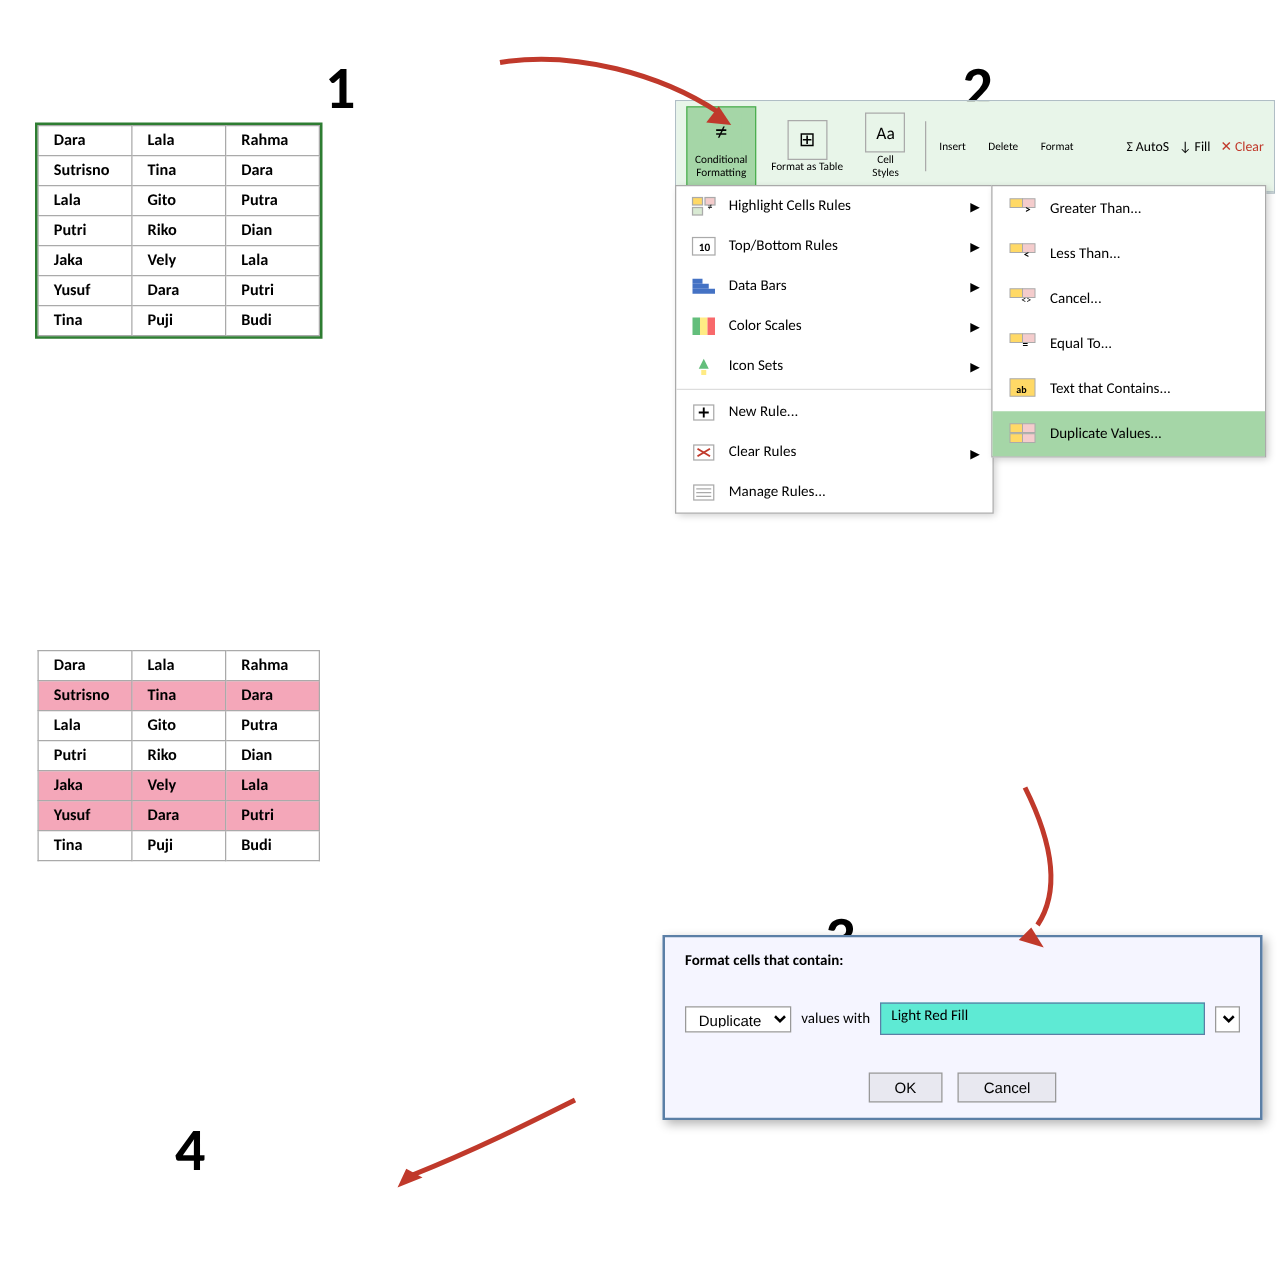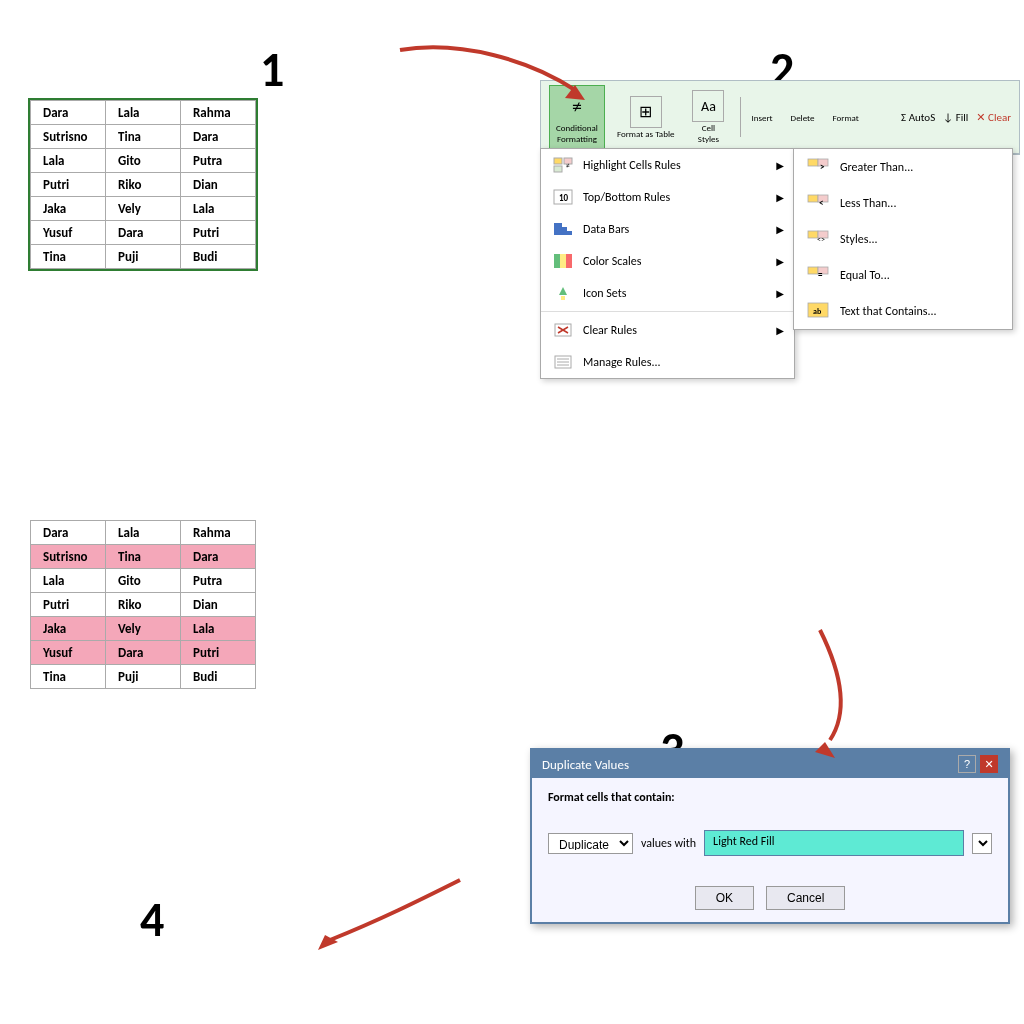--- a/index.html
+++ b/index.html
@@ -498,20 +498,30 @@
       </svg>
     </div>
     <span>Icon Sets</span>
     <span class="menu-item-arrow">▶</span>
   </div>
   <hr class="menu-divider">
   <div class="menu-item">
     <div class="menu-item-icon">
       <svg width="20" height="16" viewBox="0 0 20 16">
         <rect x="2" y="2" width="16" height="12" fill="#fff" stroke="#aaa" stroke-width="1"></rect>
+        <line x1="6" y1="8" x2="14" y2="8" stroke="#000" stroke-width="1.5"></line>
+        <line x1="10" y1="4" x2="10" y2="12" stroke="#000" stroke-width="1.5"></line>
+      </svg>
+    </div>
+    <span>New Rule...</span>
+  </div>
+  <div class="menu-item">
+    <div class="menu-item-icon">
+      <svg width="20" height="16" viewBox="0 0 20 16">
+        <rect x="2" y="2" width="16" height="12" fill="#fff" stroke="#aaa" stroke-width="1"></rect>
         <line x1="5" y1="5" x2="15" y2="11" stroke="#c0392b" stroke-width="1.5"></line>
         <line x1="15" y1="5" x2="5" y2="11" stroke="#c0392b" stroke-width="1.5"></line>
       </svg>
     </div>
     <span>Clear Rules</span>
     <span class="menu-item-arrow">▶</span>
   </div>
   <div class="menu-item">
     <div class="menu-item-icon">
       <svg width="20" height="16" viewBox="0 0 20 16">
@@ -550,21 +560,21 @@
   </div>
 
   <div class="submenu-item">
     <div class="submenu-icon">
       <svg viewBox="0 0 22 18">
           <rect x="1" y="1" width="10" height="7" fill="#ffd966" stroke="#aaa" stroke-width="0.8"></rect>
           <rect x="11" y="1" width="10" height="7" fill="#f4cccc" stroke="#aaa" stroke-width="0.8"></rect>
           <text x="10" y="12" font-size="8">&lt;&gt;</text>
         </svg>
     </div>
-    <span>Styles...</span>
+    <span>Cancel...</span>
   </div>
 
   <div class="submenu-item">
     <div class="submenu-icon">
       <svg viewBox="0 0 22 18">
           <rect x="1" y="1" width="10" height="7" fill="#ffd966" stroke="#aaa" stroke-width="0.8"></rect>
           <rect x="11" y="1" width="10" height="7" fill="#f4cccc" stroke="#aaa" stroke-width="0.8"></rect>
           <text x="11" y="12" font-size="9" font-weight="bold">=</text>
         </svg>
     </div>
@@ -575,31 +585,35 @@
     <div class="submenu-icon">
       <svg viewBox="0 0 22 18">
           <rect x="1" y="1" width="20" height="14" fill="#ffd966" stroke="#aaa" stroke-width="0.8"></rect>
           <text x="6" y="12" font-size="8" font-weight="bold">ab</text>
         </svg>
     </div>
     <span>Text that Contains...</span>
   </div>
 
 
+  <div class="submenu-item active">
+    <div class="submenu-icon">
+      <svg viewBox="0 0 22 18">
+          <rect x="1" y="1" width="10" height="7" fill="#ffd966" stroke="#aaa" stroke-width="0.8"></rect>
+          <rect x="11" y="1" width="10" height="7" fill="#f4cccc" stroke="#aaa" stroke-width="0.8"></rect>
+          <rect x="1" y="9" width="10" height="7" fill="#ffd966" stroke="#aaa" stroke-width="0.8"></rect>
+          <rect x="11" y="9" width="10" height="7" fill="#f4cccc" stroke="#aaa" stroke-width="0.8"></rect>
+        </svg>
+    </div>
+    <span>Duplicate Values...</span>
+  </div>
 
 </div>
 
 <div class="dialog">
-  <div class="dialog-title-bar">
-    <span>Duplicate Values</span>
-    <div class="dialog-title-bar-btns">
-      <button class="dialog-btn-q">?</button>
-      <button class="dialog-btn-x">✕</button>
-    </div>
-  </div>
   <div class="dialog-body">
     <label>Format cells that contain:</label>
     <div class="dialog-row">
       <select class="dialog-select">
         <option>Duplicate</option>
       </select>
       <span style="font-size:12px;">values with</span>
       <div class="dialog-input-text">
         <span>Light Red Fill</span>
       </div>

